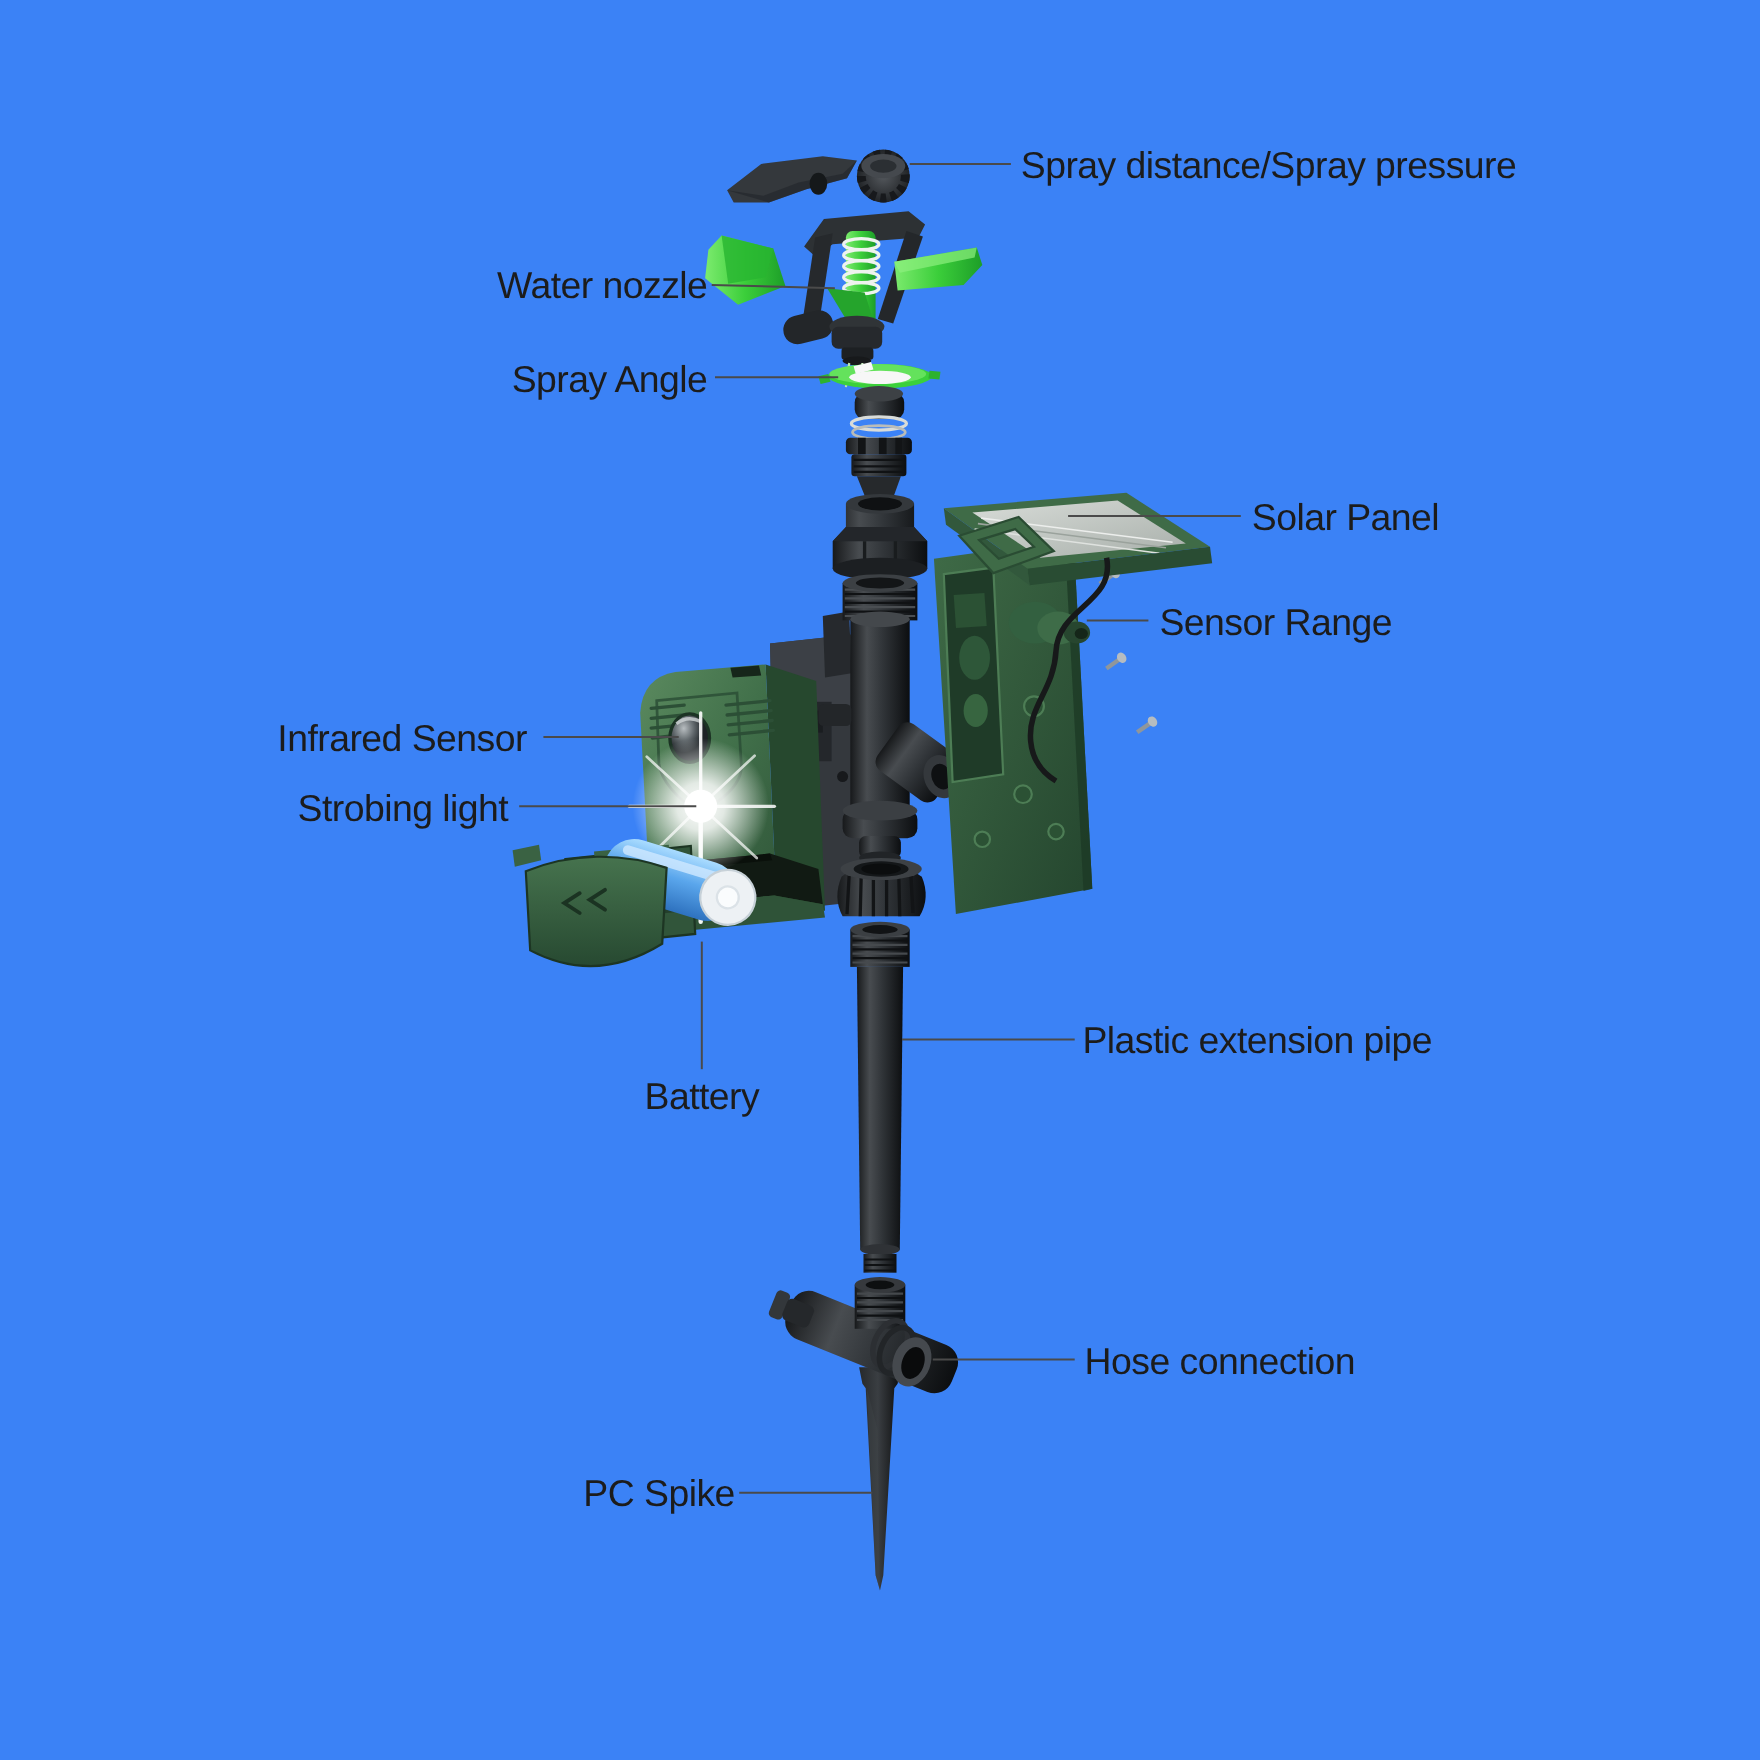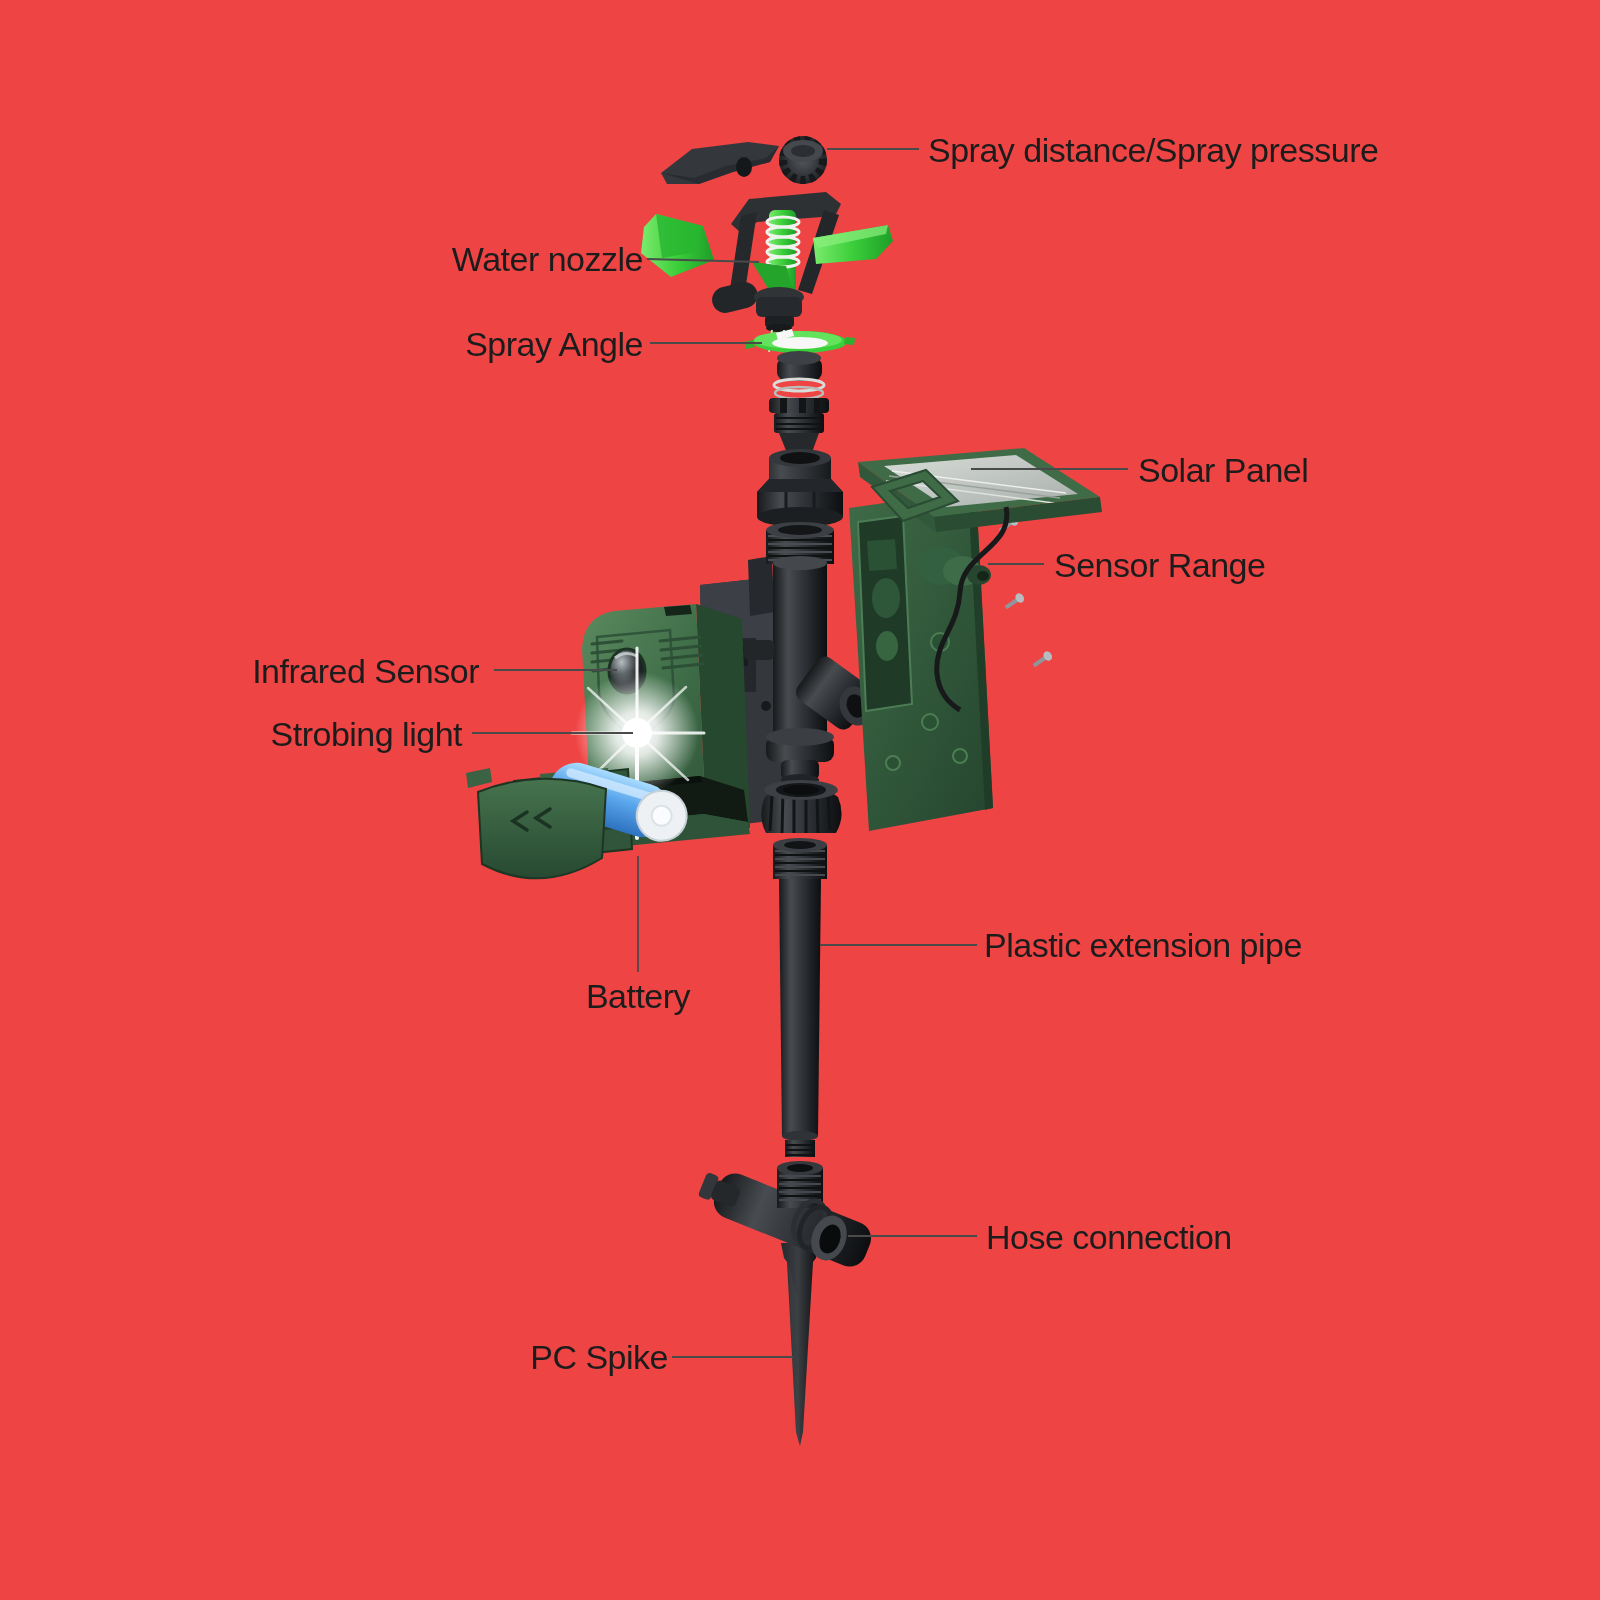--- a/index.html
+++ b/index.html
@@ -1,20 +1,20 @@
 <!DOCTYPE html>
 <html><head>
 <meta charset="utf-8">
 <style>
   html,body { margin:0; padding:0; }
   body { background:#ffffff; }
   .stage {
     position:relative;
     width:1600px; height:1600px;
-    background:#ef4444;
+    background:#3b82f6;
     overflow:hidden;
     font-family:"Liberation Sans", sans-serif;
   }
   svg { display:block; }
   .lbl {
     font-family:"Liberation Sans", sans-serif;
     font-size:34px;
     letter-spacing:-0.5px;
     fill:#1c1c1c;
   }

